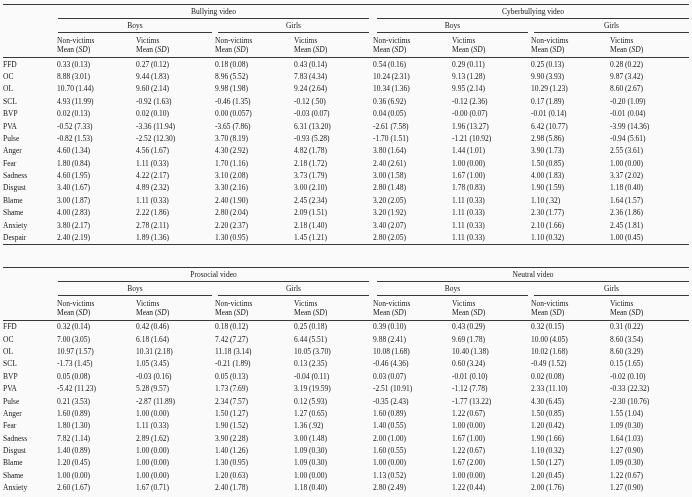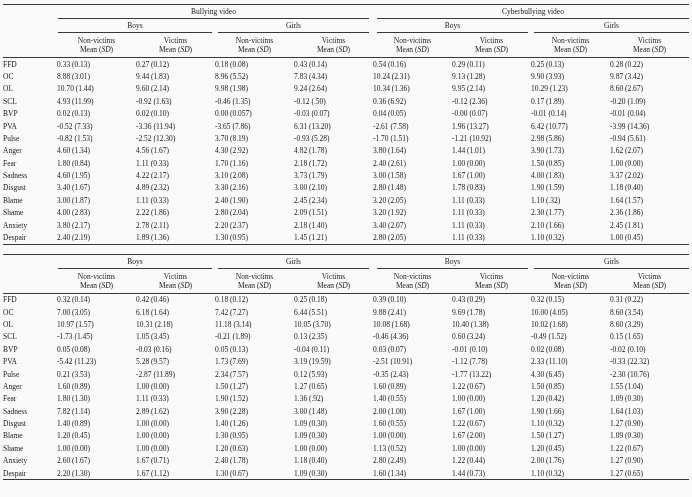--- a/index.html
+++ b/index.html
@@ -19,21 +19,21 @@
     padding: 4px 3px 0 3px;
   }
   table.stats {
     width: 686px;
     border-collapse: collapse;
     table-layout: fixed;
     border-top: 1px solid #383838;
     border-bottom: 1px solid #383838;
     font-size: 7.5px;
   }
-  table.stats:first-of-type { margin-bottom: 9px; }
+  table.stats:first-of-type { margin-bottom: 22px; }
   col.c-label { width: 54px; }
   th, td {
     font-weight: normal;
     text-align: left;
     padding: 0;
     vertical-align: bottom;
     white-space: nowrap;
   }
   .r-video th, .r-gender th { padding-top: 2px; }
   .grule, .srule {
@@ -45,21 +45,21 @@
   .grule.gfirst { margin: 0 4px 0 1px; }
   .grule.glast  { margin: 0 0 0 4px; }
   .srule.s0 { margin: 0 3px 0 1px; }
   .srule.s1 { margin: 0 4px 0 3px; }
   .srule.s2 { margin: 0 3px 0 4px; }
   .srule.s3 { margin: 0 0 0 3px; }
   .r-cols th {
     border-bottom: 1px solid #383838;
     padding: 3px 0 3px 0;
   }
-  .r-cols .l1, .r-cols .l2 { line-height: 9px; text-align: center; }
+  .r-cols .l1, .r-cols .l2 { line-height: 9px; }
   .r-data th, .r-data td {
     padding: 1.7px 0;
     line-height: 9px;
   }
 </style>
 </head>
 <body>
 
 <div class="page">
   <table class="stats">
@@ -215,21 +215,21 @@
         </tr>
         <tr class="r-data">
           <th class="rowlabel">Anger</th>
           <td class="val">4.60 (1.34)</td>
           <td class="val">4.56 (1.67)</td>
           <td class="val">4.30 (2.92)</td>
           <td class="val">4.82 (1.78)</td>
           <td class="val">3.80 (1.64)</td>
           <td class="val">1.44 (1.01)</td>
           <td class="val">3.90 (1.73)</td>
-          <td class="val">1.62 (2.07)</td>
+          <td class="val">2.55 (3.61)</td>
         </tr>
         <tr class="r-data">
           <th class="rowlabel">Fear</th>
           <td class="val">1.80 (0.84)</td>
           <td class="val">1.11 (0.33)</td>
           <td class="val">1.70 (1.16)</td>
           <td class="val">2.18 (1.72)</td>
           <td class="val">2.40 (2.61)</td>
           <td class="val">1.00 (0.00)</td>
           <td class="val">1.50 (0.85)</td>
@@ -309,20 +309,29 @@
         <col>
         <col>
         <col>
         <col>
         <col>
         <col>
         <col>
         <col>
       </colgroup>
       <thead>
+        <tr class="r-video">
+          <th class="stub"></th>
+          <th colspan="4">
+            <div class="grule gfirst">Prosocial video</div>
+          </th>
+          <th colspan="4">
+            <div class="grule glast">Neutral video</div>
+          </th>
+        </tr>
         <tr class="r-gender">
           <th class="stub"></th>
           <th colspan="2">
             <div class="srule s0">Boys</div>
           </th>
           <th colspan="2">
             <div class="srule s1">Girls</div>
           </th>
           <th colspan="2">
             <div class="srule s2">Boys</div>

